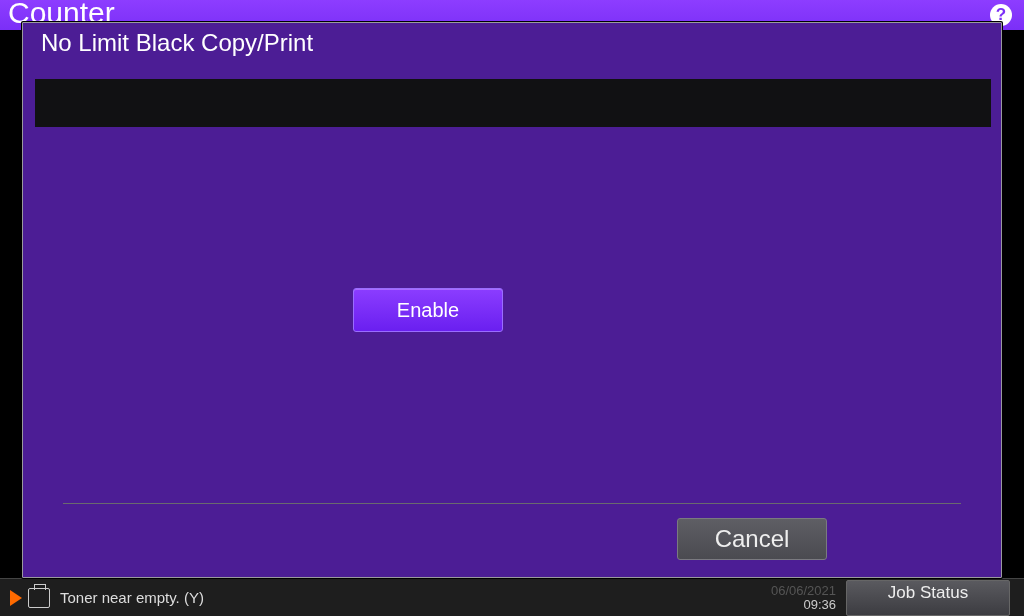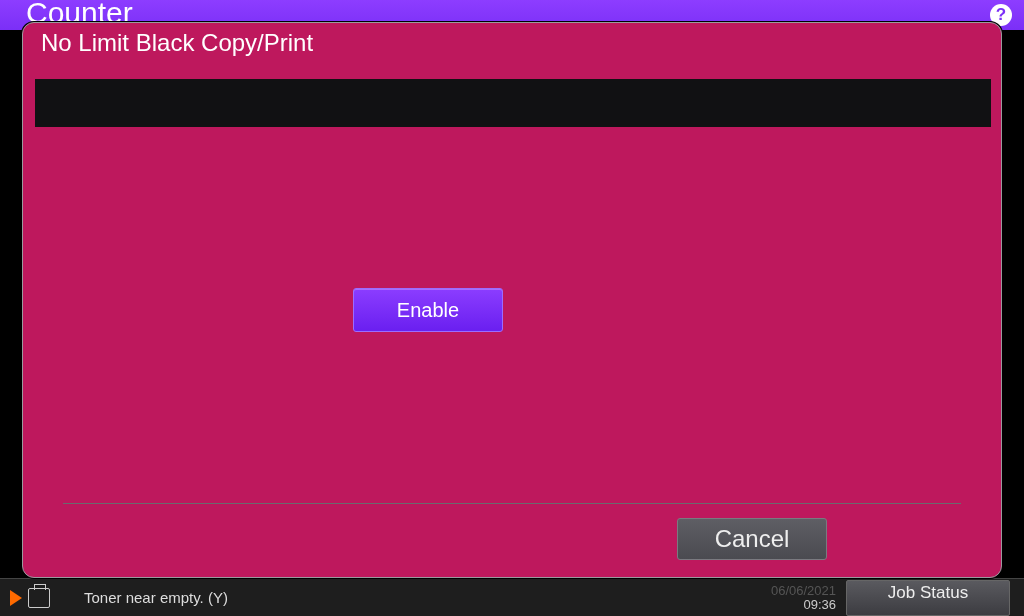--- a/index.html
+++ b/index.html
@@ -15,21 +15,21 @@
   
   .bg-header {
     position: absolute;
     left: 0; top: 0;
     width: 1024px; height: 30px;
     background: #7b2ff7;
     background: linear-gradient(#8d3dff, #7b2ff7);
     color: #fff;
     display: flex;
     align-items: flex-end;
-    padding-left: 26px;
+    padding-left: 8px;
     font-size: 30px;
     font-weight: 300;
   }
   .bg-header .help {
     position: absolute;
     right: 12px; top: 4px;
     width: 22px; height: 22px;
     border-radius: 50%;
     background: #fff;
     color: #7b2ff7;
@@ -70,21 +70,21 @@
     position: relative;
   }
   .bg-status .printer-icon::before {
     content: "";
     position: absolute;
     left: 5px; top: -5px;
     width: 10px; height: 5px;
     border: 1px solid #ccc;
     border-bottom: none;
   }
-  .bg-status .toner-msg { flex: 0 0 auto; margin-left: 24px; }
+  .bg-status .toner-msg { flex: 0 0 auto; }
   .bg-status .spacer { flex: 1; }
   .bg-status .dt {
     text-align: right;
     font-size: 13px;
     line-height: 14px;
     margin-right: 10px;
     color: #ccc;
   }
   .bg-status .jobstat {
     width: 164px; height: 36px;
@@ -98,23 +98,23 @@
     justify-content: center;
     padding-top: 2px;
     margin-right: 14px;
   }
 
   
   .dialog {
     position: absolute;
     left: 22px; top: 22px;
     width: 980px; height: 556px;
-    background: #be185d;
+    background: #4c1d95;
     border: 1px solid #9a9a9e;
-    border-radius: 12px;
+    border-radius: 1px;
     box-shadow: 0 0 0 1px #000;
   }
   .dialog-title {
     height: 42px;
     color: #fff;
     font-size: 24px;
     font-weight: 300;
     padding: 6px 0 0 18px;
   }
   .dialog-dark-band {

